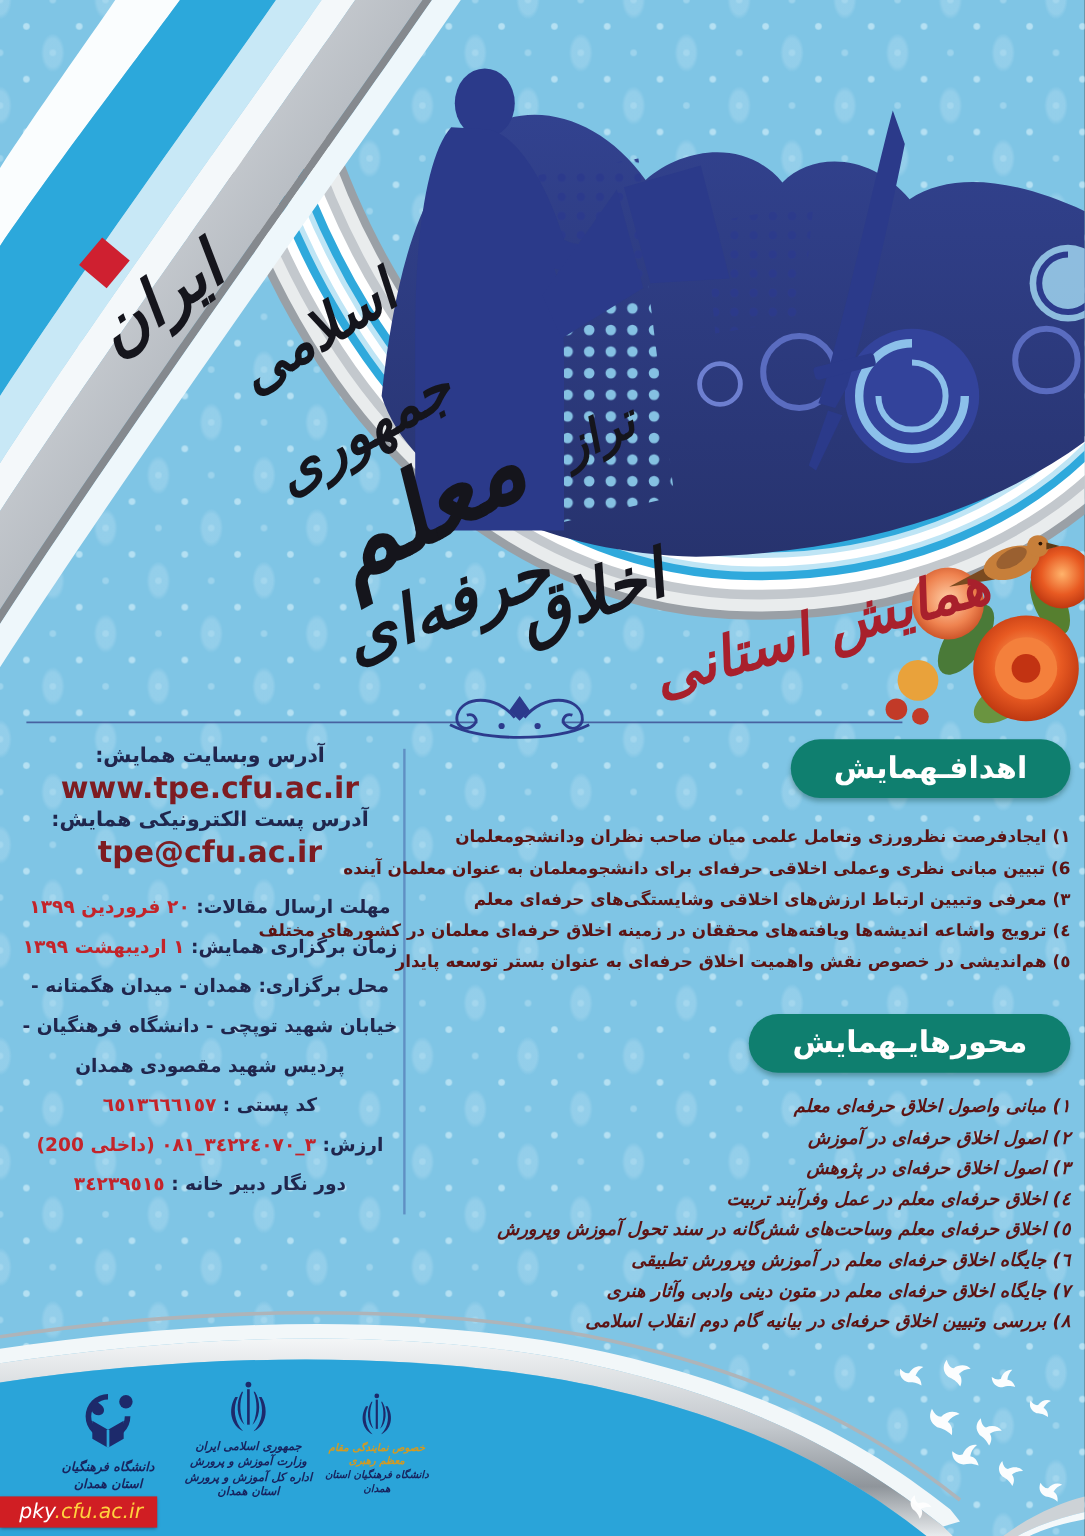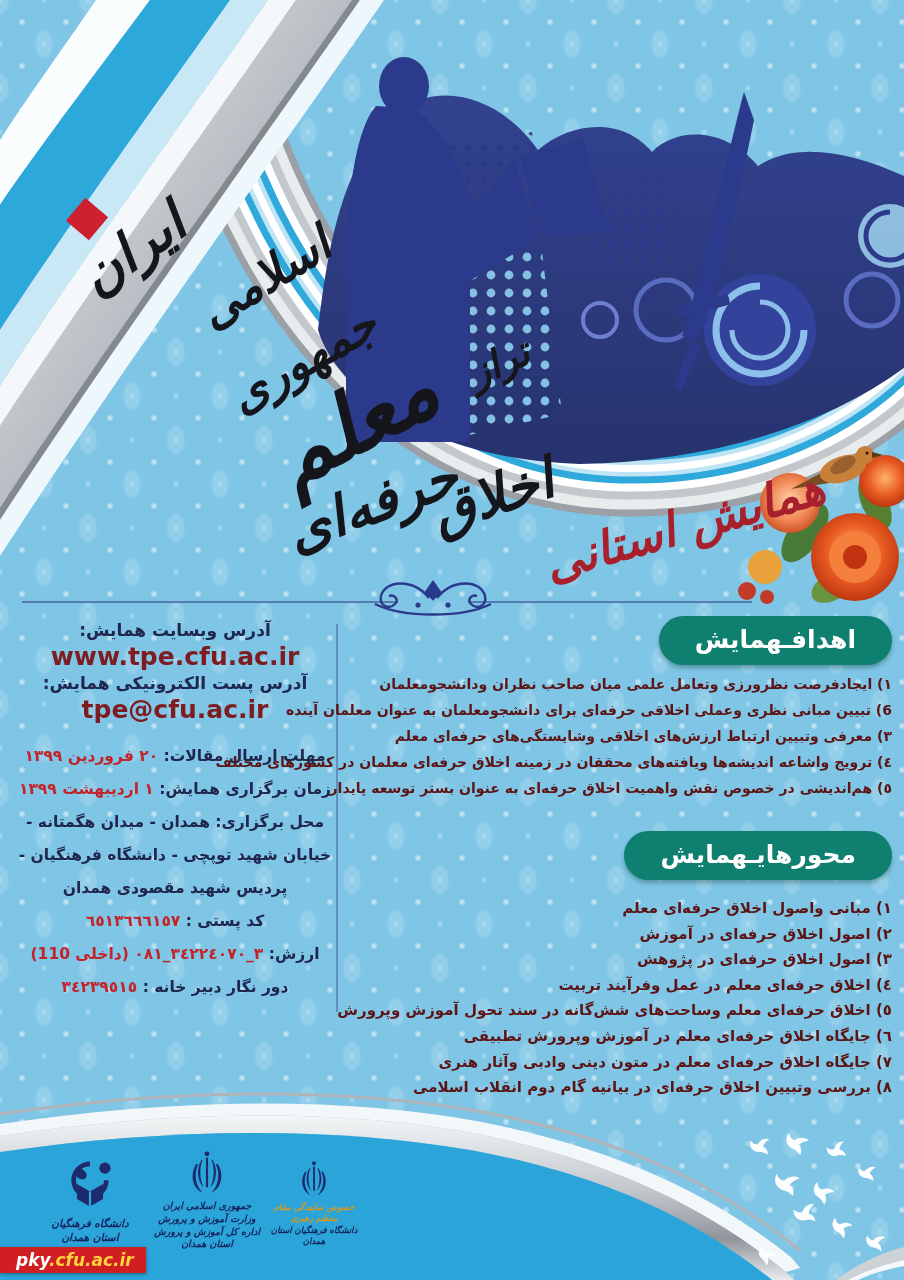--- a/index.html
+++ b/index.html
@@ -36,37 +36,37 @@
   .contact .row{font-size:15.5px; font-weight:bold; line-height:33px; white-space:nowrap;}
   .contact .row .val{color:#c3242a;}
   .contact .rows{margin-top:16px;}
   .col-divider{position:absolute; left:336px; top:624px; width:2px; height:388px;
                background:rgba(44,58,140,.38); z-index:4;}
   
   .rightcol{position:absolute; right:12px; top:616px; width:552px; z-index:6; text-align:right;}
   .pill{display:inline-block; background:#0f7f6f; color:#ffffff; font-weight:bold;
         font-size:25px; padding:9px 36px 11px 36px; border-radius:28px;
         box-shadow:0 3px 4px rgba(10,60,50,.35); letter-spacing:0;}
-  .list{margin-top:6px; color:#5c1414; font-weight:bold;}
+  .list{margin-top:20px; color:#5c1414; font-weight:bold;}
   .obj .li{font-size:14px;  line-height:26px; white-space:nowrap;}
   .top-list{margin-top:16px;}
-  .top-list .li{font-size:15px; line-height:25.6px; white-space:nowrap;}
+  .top-list .li{font-size:15px; line-height:25.6px; white-space:nowrap;font-style:italic;}
   .pill2wrap{margin-top:30px;}
   
   .logo{position:absolute; z-index:8; text-align:center; color:#17235e;}
   .logo .cap{font-weight:bold; font-style:italic; line-height:1.35;}
   .logo1{left:38px;  top:1156px; width:104px;}
   .logo1 .cap{font-size:10.5px;}
   .logo2{left:148px; top:1150px; width:118px;}
   .logo2 .cap{font-size:9.5px;}
   .logo3{left:266px; top:1160px; width:96px;}
   .logo3 .cap{font-size:8.5px;}
   .logo3 .cap .l1{color:#d79a1e;}
   .sitebadge{position:absolute; left:0; top:1247px; z-index:9; background:#d01e23;
-             height:26px; line-height:26px; padding:0 12px 0 16px; font-weight:bold;
+             height:26px; line-height:26px; padding:0 12px 0 16px; font-weight:normal;
              font-style:italic; font-size:17px; direction:ltr;
              box-shadow:0 1px 3px rgba(0,0,0,.4);}
   .sitebadge .p1{color:#ffffff;}
   .sitebadge .p2{color:#ffd23e;}
 </style>
 </head>
 <body>
 
 <div class="poster">
 
@@ -242,21 +242,21 @@
       </div>
       <div class="row">محل برگزاری: همدان - میدان هگمتانه -</div>
       <div class="row">خیابان شهید توپچی - دانشگاه فرهنگیان -</div>
       <div class="row">پردیس شهید مقصودی همدان</div>
       <div class="row">
         <span>کد پستی :</span>
         <span class="val">٦٥۱۳٦٦٦۱٥۷</span>
       </div>
       <div class="row">
         <span>ارزش:</span>
-        <span class="val">۳_۳٤۲۲٤۰۷۰_۰۸۱ (داخلی 110)</span>
+        <span class="val">۳_۳٤۲۲٤۰۷۰_۰۸۱ (داخلی 200)</span>
       </div>
       <div class="row">
         <span>دور نگار دبیر خانه :</span>
         <span class="val">۳٤۲۳۹٥۱٥</span>
       </div>
     </div>
   </div>
   <div class="col-divider"></div>
 
   <div class="rightcol">

